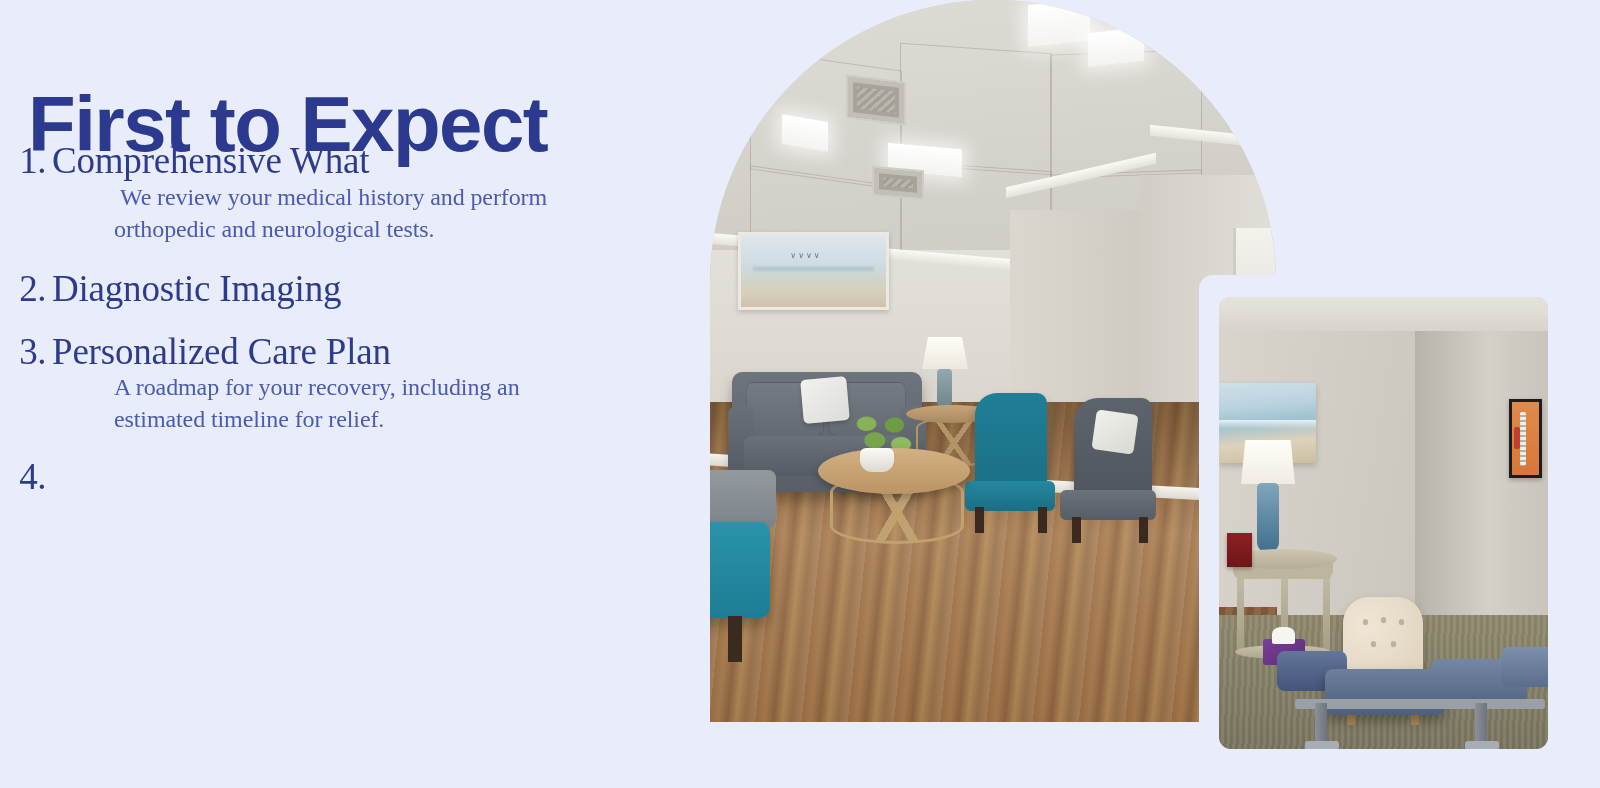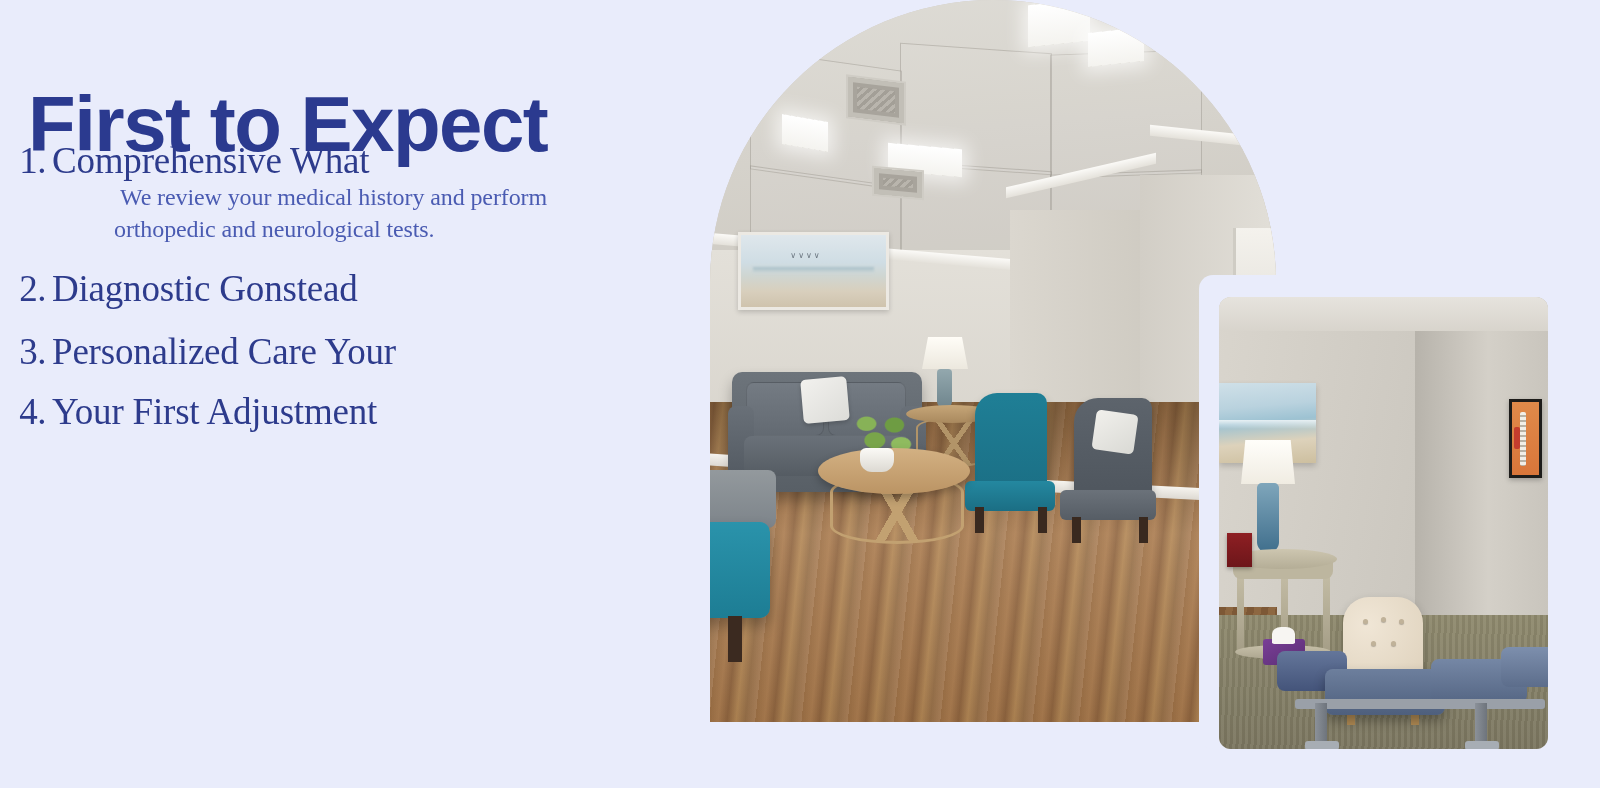--- a/index.html
+++ b/index.html
@@ -538,35 +538,35 @@
       <div class="step-head">
         <span class="step-num">1.</span>
         <span class="step-title">Comprehensive What</span>
       </div>
       <div class="step-body">We review your medical history and perform orthopedic and neurological tests.</div>
     </div>
 
     <div class="step step-2">
       <div class="step-head">
         <span class="step-num">2.</span>
-        <span class="step-title">Diagnostic Gonstead</span>
+        <span class="step-title">Diagnostic Imaging</span>
       </div>
     </div>
 
     <div class="step step-3">
       <div class="step-head">
         <span class="step-num">3.</span>
-        <span class="step-title">Personalized Care Your</span>
+        <span class="step-title">Personalized Care Plan</span>
       </div>
+      <div class="step-body">A roadmap for your recovery, including an estimated timeline for relief.</div>
     </div>
 
     <div class="step step-4">
       <div class="step-head">
         <span class="step-num">4.</span>
-        <span class="step-title">Your First Adjustment</span>
       </div>
     </div>
 
   </div>
 </div>
 
 <div class="photo-main">
   <div class="scene">
 
     <div class="pm-ceiling"></div>

